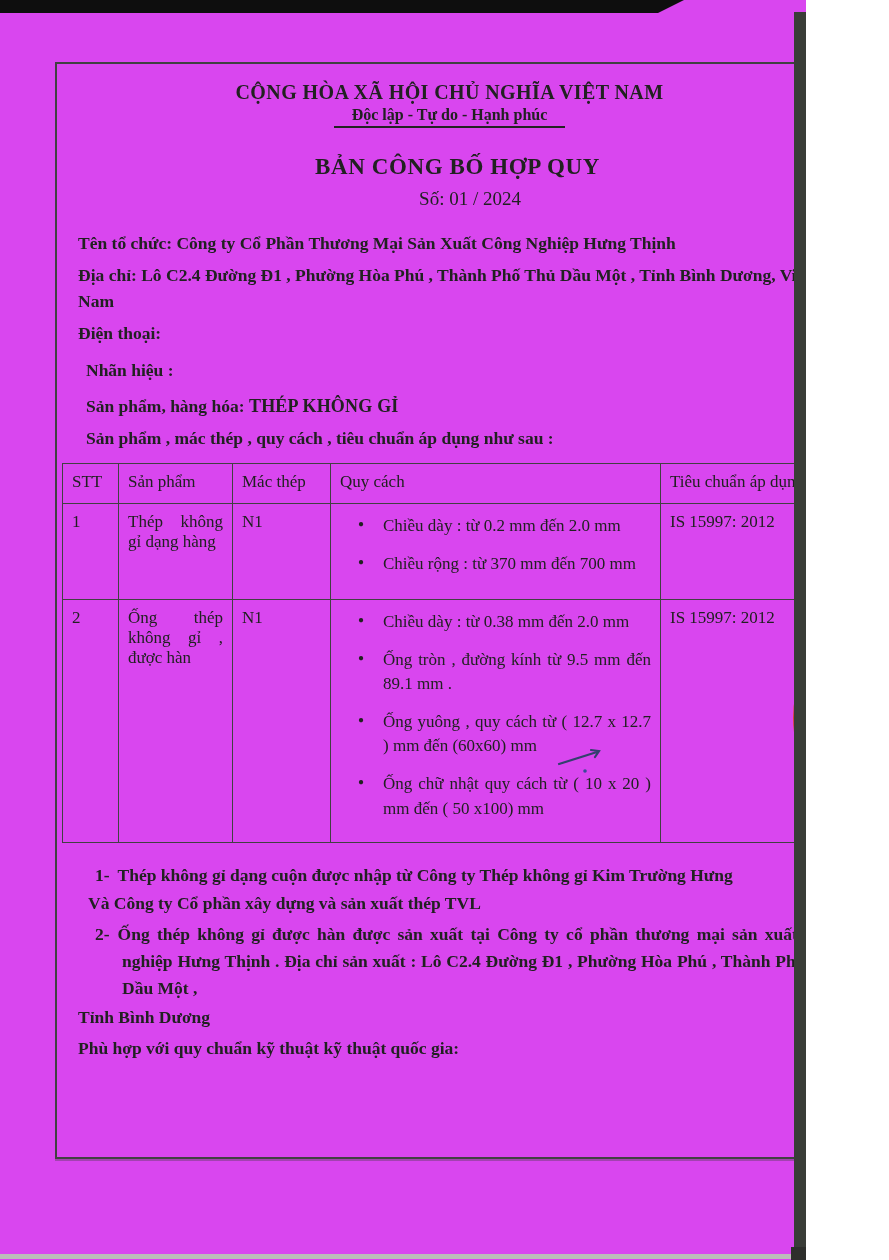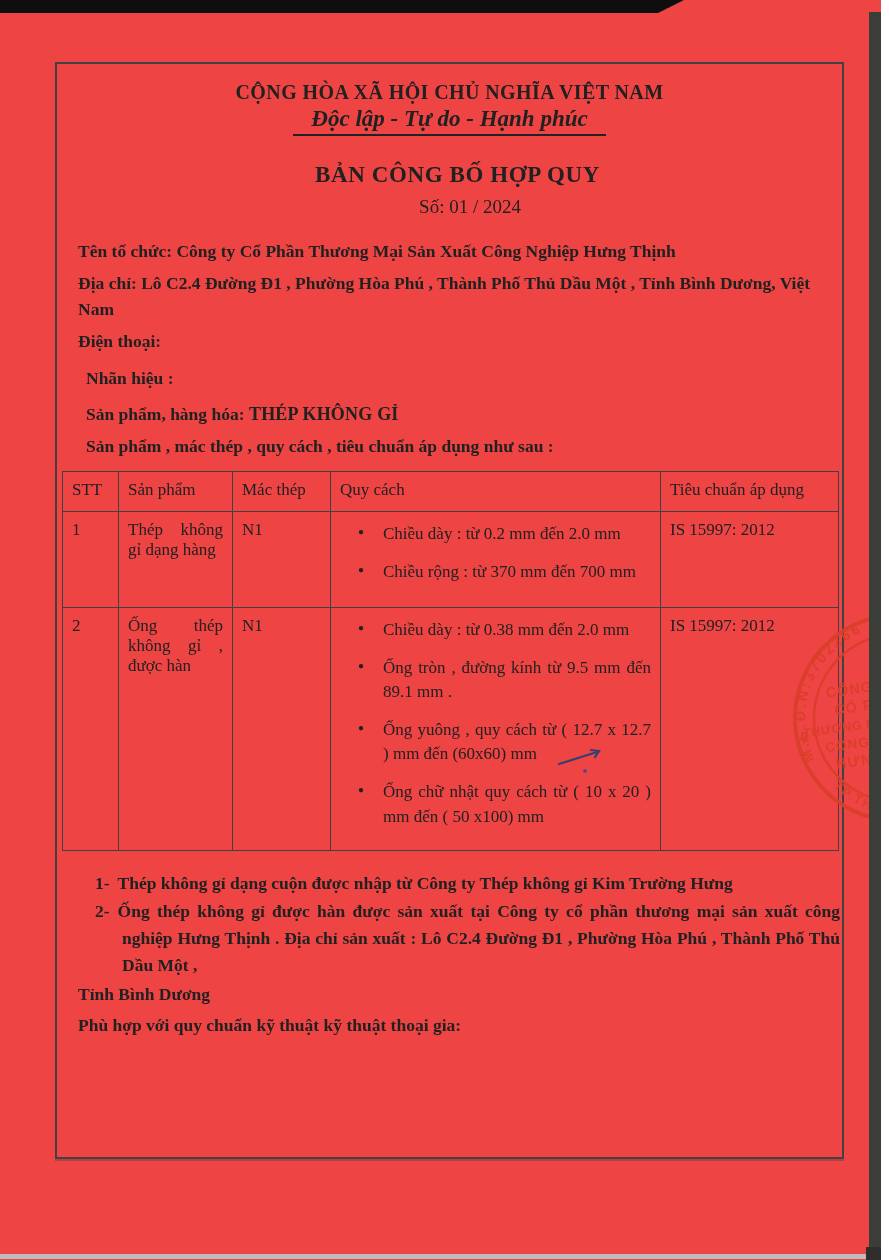--- a/index.html
+++ b/index.html
@@ -1,38 +1,38 @@
 <!DOCTYPE html>
 <html><head>
 <meta charset="utf-8">
 <style>
   html,body { margin:0; padding:0; background:#ffffff; }
   .scan {
-    position:relative; width:881px; height:1260px;
-    background:#ef4444; overflow:hidden;
+    position:relative; width:806px; height:1260px;
+    background:#d946ef; overflow:hidden;
     font-family:"Liberation Serif","DejaVu Serif",serif;
     color:#212121;
   }
   
   .edge-top    { position:absolute; top:0; left:0; width:658px; height:13px; background:#0e0e0e; z-index:40; }
   .edge-top::after{ content:""; position:absolute; right:-26px; top:0; border-top:13px solid #0e0e0e; border-right:26px solid transparent; }
   .edge-right  { position:absolute; top:12px; right:0; width:12px; height:1248px; background:#3a3d38; z-index:40; }
   .edge-bottom { position:absolute; bottom:1px; left:0; width:889px; height:5px; background:#bcbcba; z-index:39; }
   .edge-corner { position:absolute; bottom:0; right:0; width:15px; height:13px; background:#2e2f2c; z-index:41; }
 
   
   .frame {
     position:absolute; left:55px; top:62px; width:789px; height:1097px;
     border:2px solid #414141; box-sizing:border-box;
     box-shadow:0 2px 0 rgba(60,60,60,.35);
     padding:15px 0 0 0; z-index:2;
   }
   .nat-title { text-align:center; font-weight:bold; font-size:20px; letter-spacing:.4px; margin:2px 0 2px 0; }
   .motto-row { text-align:center; margin:0 0 26px 0; }
-  .motto { display:inline-block; font-weight:bold; font-size:23px; padding:0 18px 2px 18px; border-bottom:2.5px solid #222;font-style:italic; }
+  .motto { display:inline-block; font-weight:bold; font-size:16px; padding:0 18px 2px 18px; border-bottom:2.5px solid #222; }
   .doc-title { text-align:center; font-weight:bold; font-size:23px; letter-spacing:.6px; margin:14px 0 8px 16px; }
   .doc-number { text-align:center; font-size:19px; margin:0 0 20px 0;padding-left:41px; }
 
   p { margin:0;font-weight:bold; }
   .body-line { font-size:17.5px; line-height:1.52; margin-left:21px; margin-right:14px; margin-bottom:5px; }
   .indent2 { margin-left:29px; }
   .phone { margin-bottom:11px; }
   .product b { font-size:18px; letter-spacing:.2px; }
   .brand { margin-bottom:9px; }
   .intro { margin-bottom:11px; }
@@ -140,23 +140,24 @@
               <li>Ống chữ nhật quy cách từ ( 10 x 20 ) mm đến ( 50 x100) mm</li>
             </ul>
           </td>
           <td class="c-tc">IS 15997: 2012</td>
         </tr>
       </tbody>
     </table>
 
     <div class="notes">
       <p class="note1"><span class="mk">1-</span><span>Thép không gỉ dạng cuộn được nhập từ Công ty Thép không gỉ Kim Trường Hưng</span></p>
+      <p class="note1b">Và Công ty Cổ phần xây dựng và sản xuất thép TVL</p>
       <p class="note2"><span class="mk">2-</span><span>Ống thép không gỉ được hàn được sản xuất tại Công ty cổ phần thương mại sản xuất công nghiệp Hưng Thịnh . Địa chỉ sản xuất : Lô C2.4 Đường Đ1 , Phường Hòa Phú , Thành Phố Thủ Dầu Một ,</span></p>
       <p class="province">Tỉnh Bình Dương</p>
-      <p class="conformity">Phù hợp với quy chuẩn kỹ thuật kỹ thuật thoại gia:</p>
+      <p class="conformity">Phù hợp với quy chuẩn kỹ thuật kỹ thuật quốc gia:</p>
     </div>
   </div>
 
   <svg class="stamp" viewBox="0 0 240 240">
     <g transform="rotate(-8 120 120)" fill="none" stroke="#da3f2b">
       <circle cx="120" cy="120" r="103" stroke-width="4"></circle>
       <circle cx="120" cy="120" r="84" stroke-width="2.5"></circle>
     </g>
     <defs>
       <path id="arcTop" d="M 32.6 151.8 A 93 93 0 0 1 200.5 73.5"></path>

